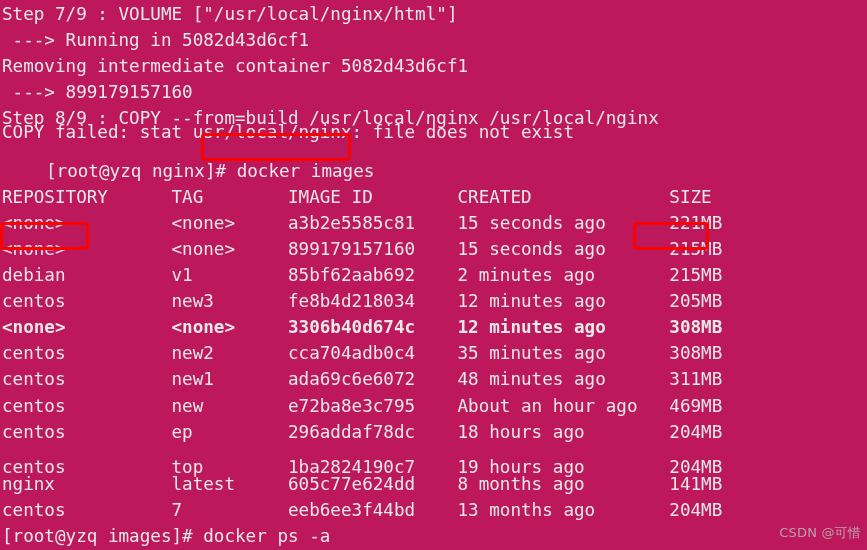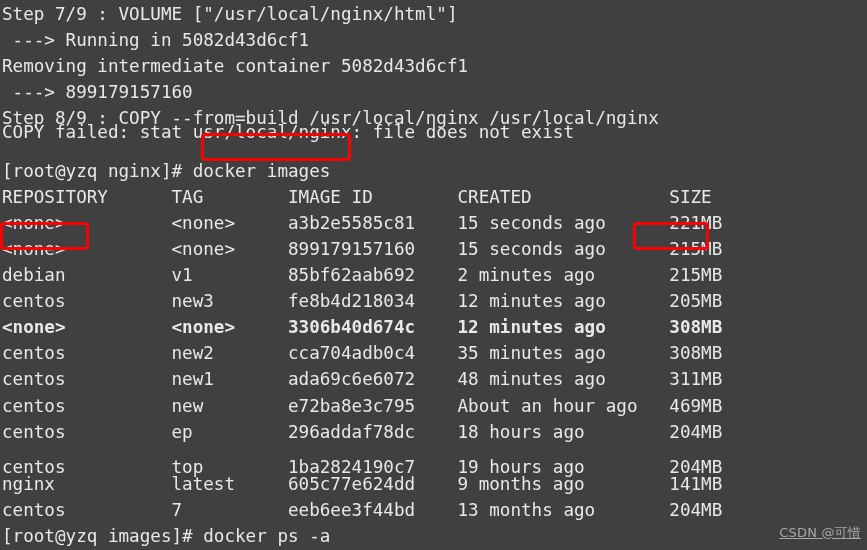--- a/index.html
+++ b/index.html
@@ -11,21 +11,21 @@
     width: 867px;
     height: 550px;
     overflow: hidden;
     font-family: "DejaVu Sans Mono", "Liberation Mono", monospace;
   }
 
   #terminal {
     position: relative;
     width: 867px;
     height: 550px;
-    background: #404040;
+    background: #be185d;
     color: #e6e6e6;
     font-family: "DejaVu Sans Mono", "Liberation Mono", monospace;
     font-size: 17.6px;
     line-height: 26.1px;
     padding: 0;
     box-sizing: border-box;
     overflow: hidden;
   }
 
   .tline {
@@ -52,47 +52,46 @@
   #watermark {
     position: absolute;
     right: 6px;
     bottom: 4px;
     color: #b9b9b9;
     opacity: 0.85;
     font-family: "DejaVu Sans", "Liberation Sans", sans-serif;
     font-size: 13px;
     white-space: pre;
     letter-spacing: 0.2px;
-    text-decoration: underline;
   }
 </style>
 </head>
 <body>
 
 <div id="terminal">
   <div id="lines">
       <div class="tline" style="top: 1px;">Step 7/9 : VOLUME ["/usr/local/nginx/html"]</div>
       <div class="tline" style="top: 27.1px;"> ---&gt; Running in 5082d43d6cf1</div>
       <div class="tline" style="top: 53px;">Removing intermediate container 5082d43d6cf1</div>
       <div class="tline" style="top: 79.3px;"> ---&gt; 899179157160</div>
       <div class="tline" style="top: 105.4px;">Step 8/9 : COPY --from=build /usr/local/nginx /usr/local/nginx</div>
       <div class="tline" style="top: 119px;">COPY failed: stat usr/local/nginx: file does not exist</div>
-      <div class="tline" style="top: 157.6px;">[root@yzq nginx]# docker images</div>
+      <div class="tline" style="top: 157.6px; margin-left: 44px;">[root@yzq nginx]# docker images</div>
       <div class="tline" style="top: 183.7px;">REPOSITORY      TAG        IMAGE ID        CREATED             SIZE</div>
       <div class="tline" style="top: 209.8px;">&lt;none&gt;          &lt;none&gt;     a3b2e5585c81    15 seconds ago      221MB</div>
       <div class="tline" style="top: 235.9px;">&lt;none&gt;          &lt;none&gt;     899179157160    15 seconds ago      215MB</div>
       <div class="tline" style="top: 262px;">debian          v1         85bf62aab692    2 minutes ago       215MB</div>
       <div class="tline" style="top: 288.1px;">centos          new3       fe8b4d218034    12 minutes ago      205MB</div>
       <div class="tline" style="top: 314.2px; font-weight: bold;">&lt;none&gt;          &lt;none&gt;     3306b40d674c    12 minutes ago      308MB</div>
       <div class="tline" style="top: 340.3px;">centos          new2       cca704adb0c4    35 minutes ago      308MB</div>
       <div class="tline" style="top: 366.4px;">centos          new1       ada69c6e6072    48 minutes ago      311MB</div>
       <div class="tline" style="top: 392.5px;">centos          new        e72ba8e3c795    About an hour ago   469MB</div>
       <div class="tline" style="top: 418.6px;">centos          ep         296addaf78dc    18 hours ago        204MB</div>
       <div class="tline" style="top: 454px;">centos          top        1ba2824190c7    19 hours ago        204MB</div>
-      <div class="tline" style="top: 470.8px;">nginx           latest     605c77e624dd    9 months ago        141MB</div>
+      <div class="tline" style="top: 470.8px;">nginx           latest     605c77e624dd    8 months ago        141MB</div>
       <div class="tline" style="top: 496.9px;">centos          7          eeb6ee3f44bd    13 months ago       204MB</div>
       <div class="tline" style="top: 523px;">[root@yzq images]# docker ps -a</div>
       <div class="tline" style="top: 549.1px;">CONTAINER ID    IMAGE        COMMAND      CREATED        STATUS</div>
     </div>
   <div id="annots">
       <div class="annot-box" style="left: 201px; top: 133px; width: 150px; height: 28px; border-color: rgb(250, 2, 2);"></div>
       <div class="annot-box" style="left: 0px; top: 222px; width: 89px; height: 28px; border-color: rgb(250, 2, 2);"></div>
       <div class="annot-box" style="left: 633px; top: 222px; width: 76px; height: 28px; border-color: rgb(250, 2, 2);"></div>
     </div>
   <div id="watermark">CSDN @可惜</div>

